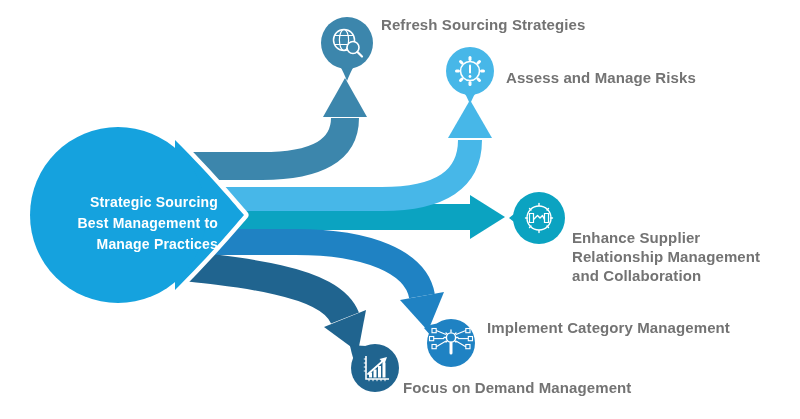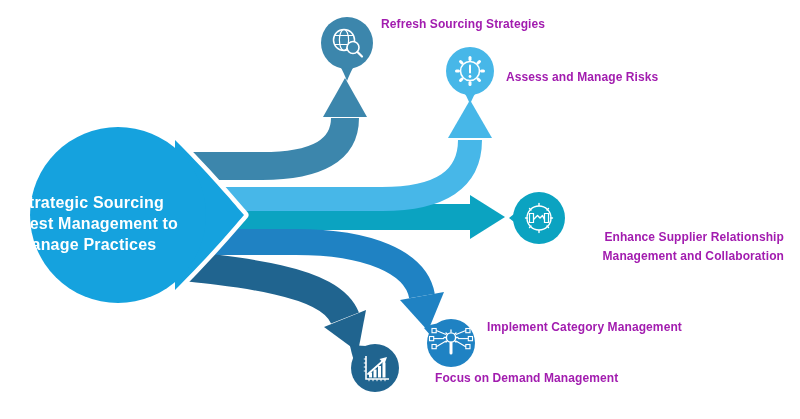--- a/index.html
+++ b/index.html
@@ -5,27 +5,27 @@
   html,body{margin:0;padding:0;background:#ffffff;}
   .canvas{
     position:relative;width:800px;height:419px;overflow:hidden;
     font-family:"Liberation Sans", sans-serif;background:#ffffff;
   }
   svg.diagram{position:absolute;left:0;top:0;}
   .shaft{fill:none;stroke-linecap:butt;}
   .whiteline{stroke:#ffffff;fill:none;}
   .blob-outline{stroke:#ffffff;stroke-width:9;stroke-linejoin:round;}
   .label{
-    position:absolute;color:#a21caf;font-weight:700;font-size:12px;
-    line-height:19px;white-space:nowrap;letter-spacing:0.1px;text-align:right;
+    position:absolute;color:#737373;font-weight:700;font-size:15px;
+    line-height:19px;white-space:nowrap;letter-spacing:0.1px;
   }
   .label.wrap{white-space:normal;width:212px;margin-top:38px;}
   .center-label{
-    position:absolute;left:18px;top:192px;width:200px;text-align:left;
-    color:#ffffff;font-weight:700;font-size:16px;line-height:21px;letter-spacing:0.2px;
+    position:absolute;left:18px;top:192px;width:200px;text-align:right;
+    color:#ffffff;font-weight:700;font-size:14px;line-height:21px;letter-spacing:0.2px;
   }
   .center-label span{display:block;}
 </style>
 </head>
 <body>
 
 <div class="canvas">
 
   <svg class="diagram" width="800" height="419" viewBox="0 0 800 419">
 
@@ -182,15 +182,15 @@
   </div>
 
   <div class="label" style="left:381px;top:15px;">Refresh Sourcing Strategies</div>
 
   <div class="label" style="left:506px;top:40px;margin-top:28px;">Assess and Manage Risks</div>
 
   <div class="label wrap" style="left:572px;top:190px;">Enhance Supplier Relationship Management and Collaboration</div>
 
   <div class="label" style="left:487px;top:318px;">Implement Category Management</div>
 
-  <div class="label" style="left:403px;top:369px;margin-left:32px;">Focus on Demand Management</div>
+  <div class="label" style="left:403px;top:378px;">Focus on Demand Management</div>
 
 </div>
 
 </body></html>

